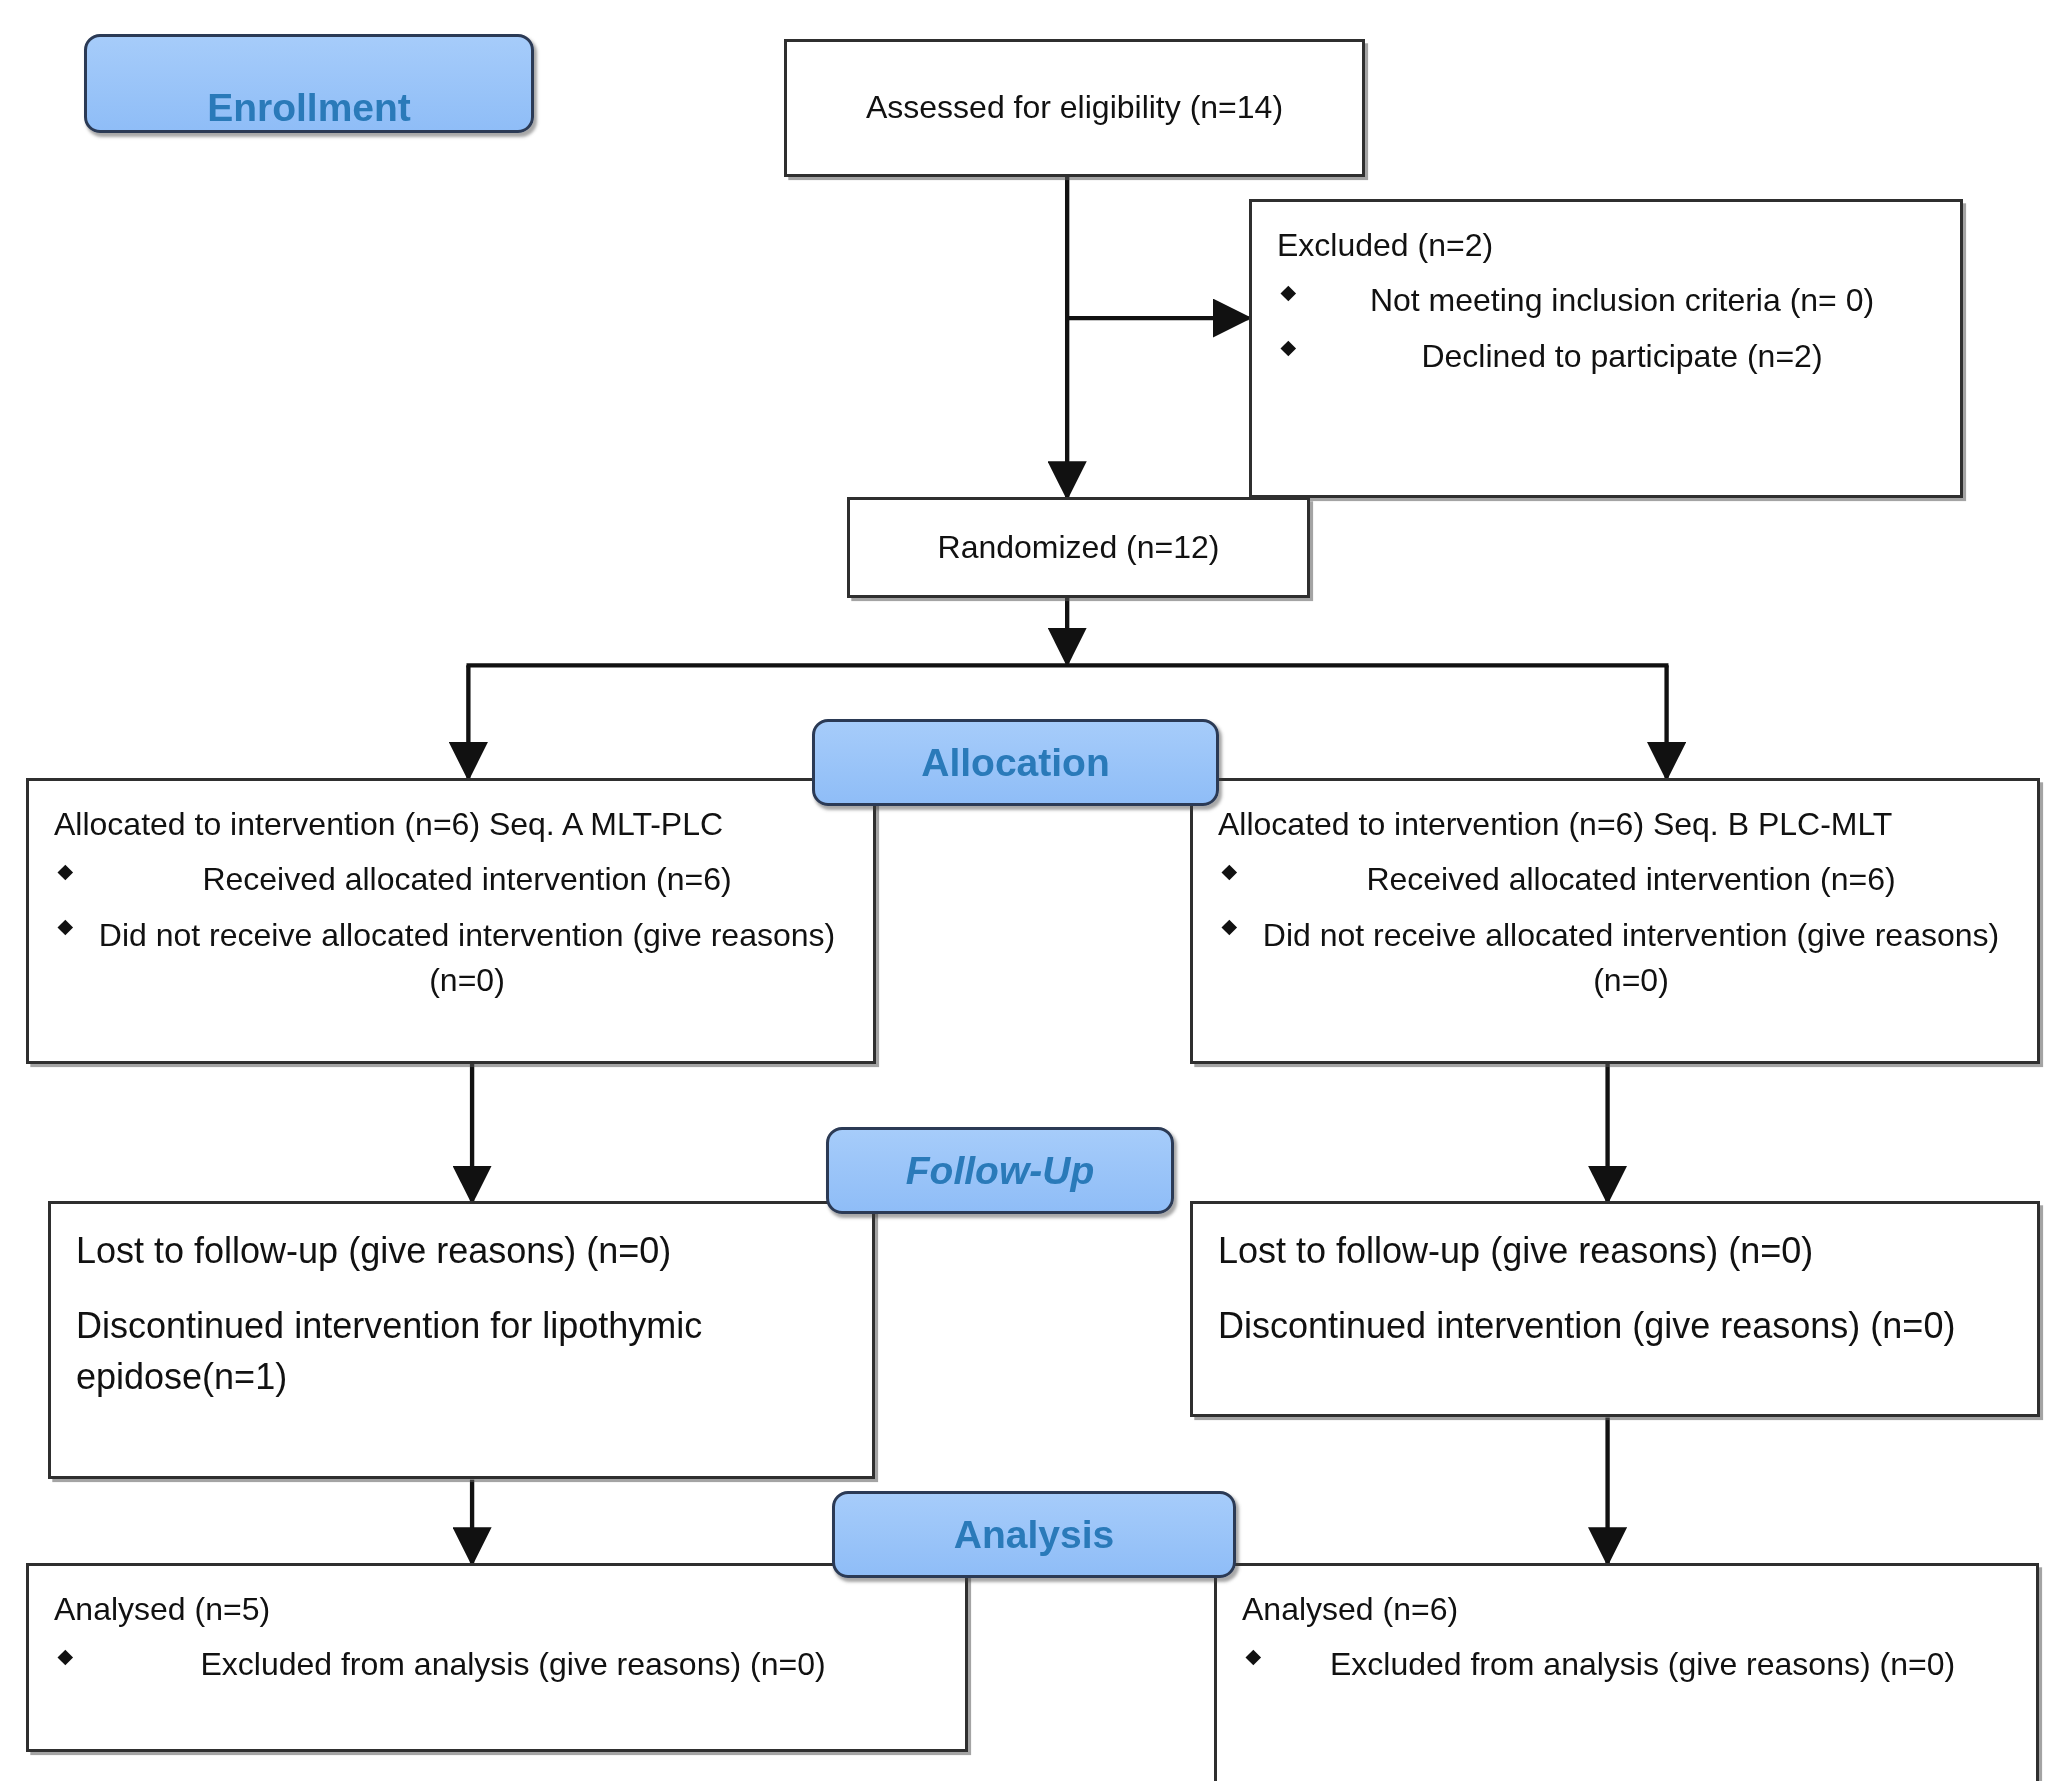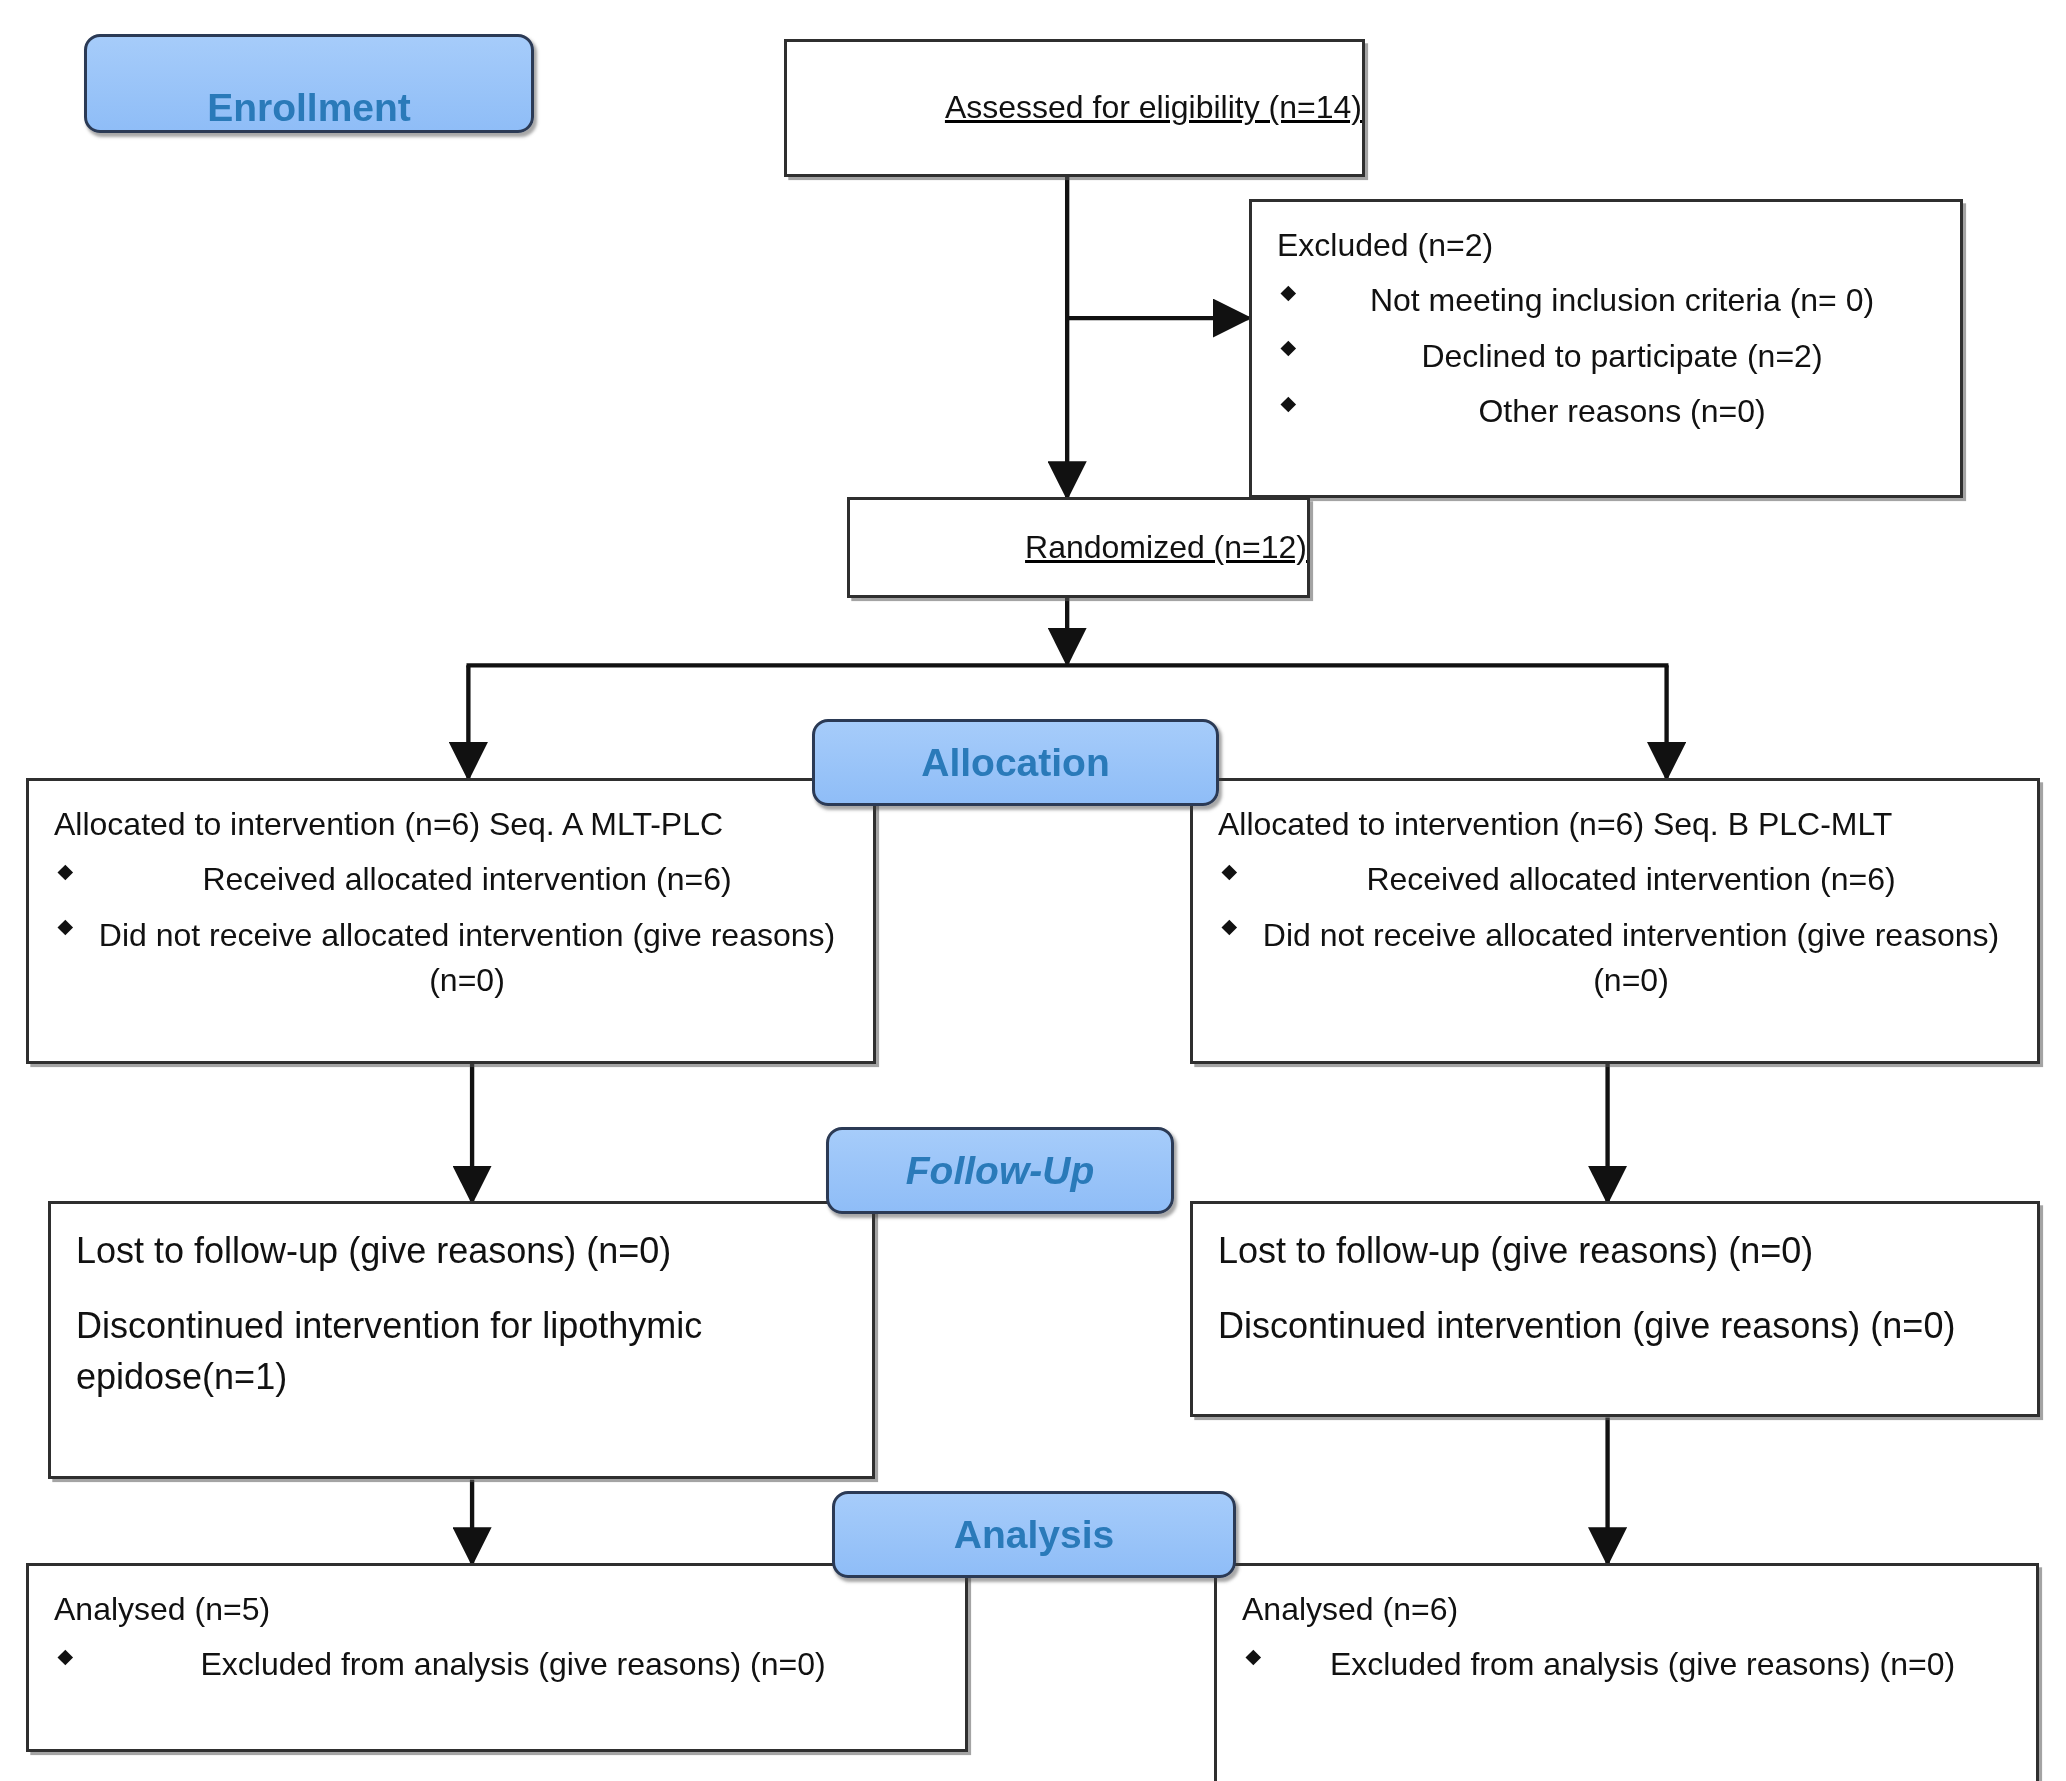--- a/index.html
+++ b/index.html
@@ -36,23 +36,22 @@
   }
   .flowbox .bodytext {
     color: #111111;
     font-size: 32px;
     line-height: 1.42;
     white-space: pre-wrap;
   }
   .centered {
     display: flex;
     align-items: center;
-    justify-content: flex-end;
+    justify-content: center;
     text-align: center;
-    text-decoration: underline;
   }
   .pad {
     padding: 21px 25px 12.4px 25px;
   }
 
   
   ul.bullets {
     list-style: none;
     margin: 0;
     padding: 0;
@@ -157,21 +156,20 @@
 
   <div class="flowbox centered" style="left:784px; top:39px; width:581px; height:138px;">
     <div class="bodytext">Assessed for eligibility (n=14)</div>
   </div>
 
   <div class="flowbox pad" style="left:1249px; top:199px; width:714px; height:299px;">
     <p class="lead">Excluded  (n=2)</p>
     <ul class="bullets">
       <li><span class="dia"></span><span>Not meeting inclusion criteria (n= 0)</span></li>
       <li><span class="dia"></span><span>Declined to participate (n=2)</span></li>
-      <li><span class="dia"></span><span>Other reasons (n=0)</span></li>
     </ul>
   </div>
 
   <div class="flowbox centered" style="left:847px; top:497px; width:463px; height:101px;">
     <div class="bodytext">Randomized (n=12)</div>
   </div>
 
   <div class="flowbox pad" style="left:26px; top:778px; width:850px; height:286px;">
     <p class="lead">Allocated to intervention (n=6) Seq. A MLT-PLC</p>
     <ul class="bullets">

